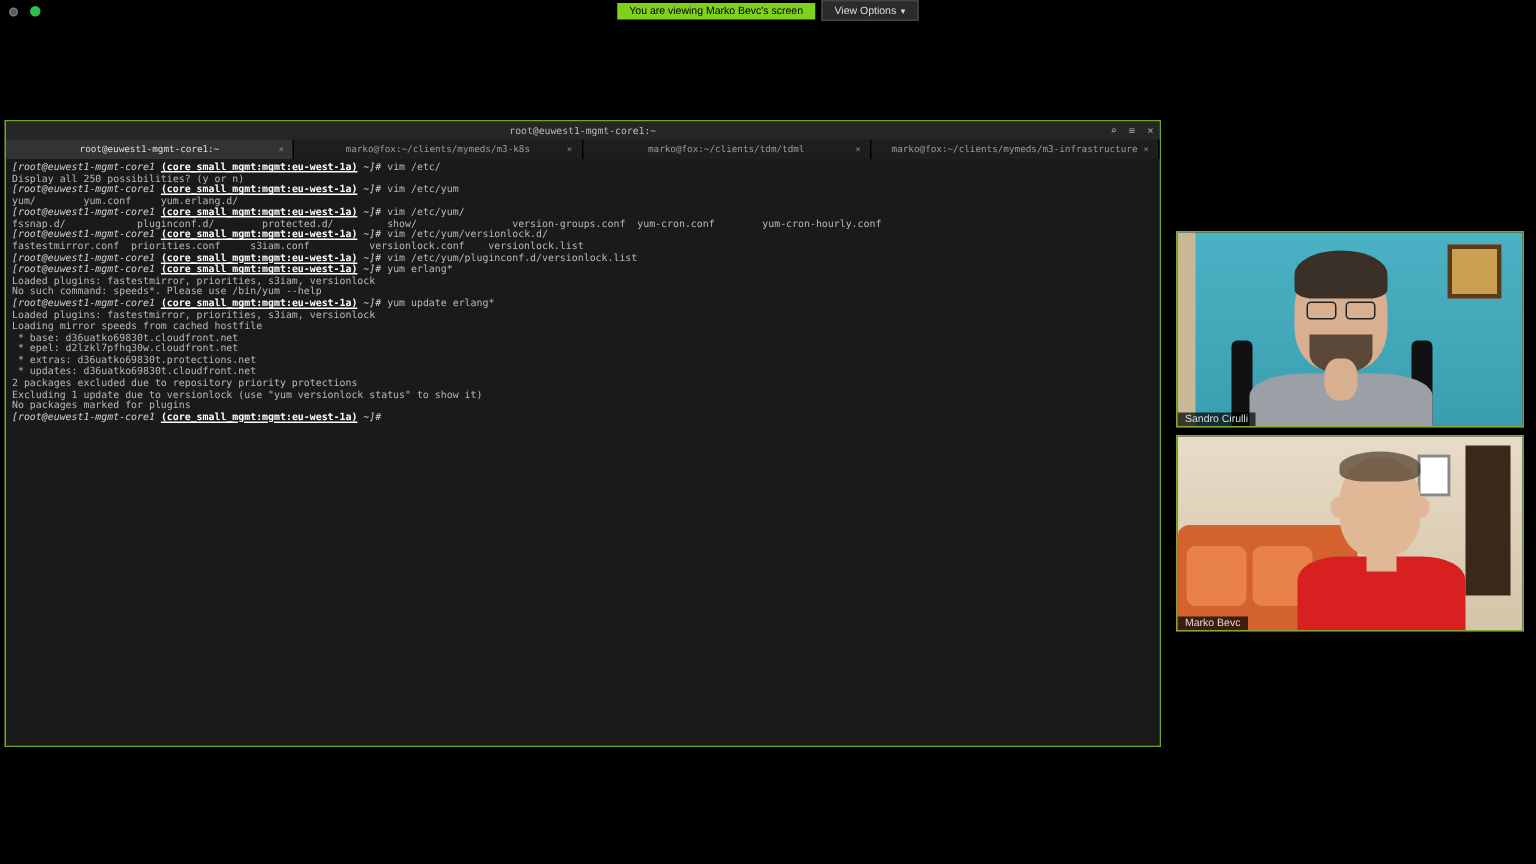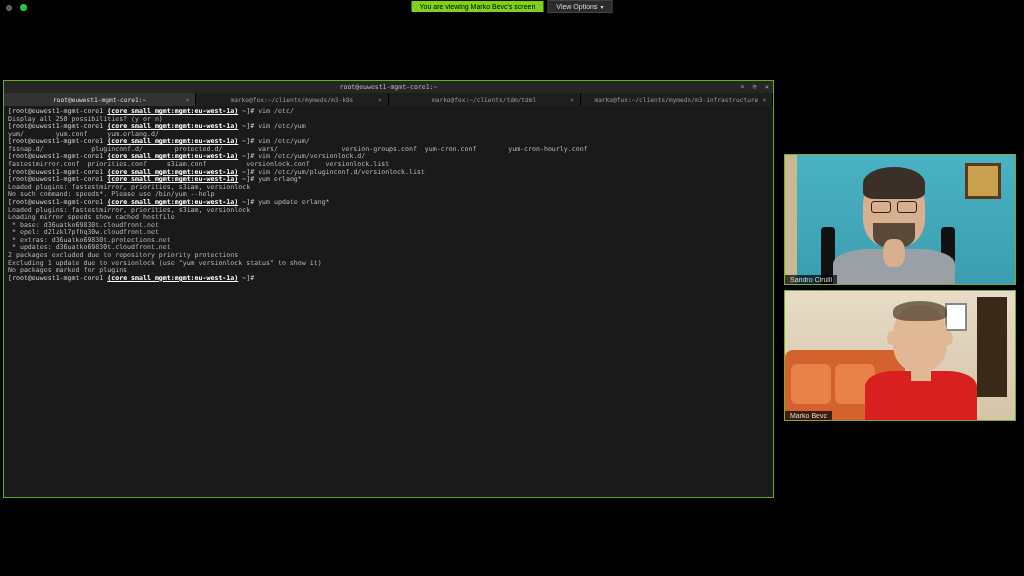--- a/index.html
+++ b/index.html
@@ -109,21 +109,21 @@
   .term-body {
     flex: 1;
     background: #1a1a1a;
     padding: 2px 4px;
     color: #ccc;
     font-size: 6.6px;
     line-height: 1.15;
     white-space: pre;
     overflow: hidden;
   }
-  .p-user { color: #d0d0d0; }
+  .p-user { color: #d0d0d0; font-style: italic; }
   .p-bold { color: #fff; font-weight: bold; text-decoration: underline; }
   .p-dim { color: #b8b8b8; }
   
   .camera {
     position: absolute;
     right: 8px;
     width: 232px;
     height: 131px;
     border: 1px solid #80a830;
     background: #333;
@@ -218,30 +218,30 @@
       <div class="term-tab">
         <span>marko@fox:~/clients/mymeds/m3-infrastructure</span>
         <span class="tab-x">×</span>
       </div>
     </div>
   <div class="term-body" id="term-body"><span class="p-user">[root@euwest1-mgmt-core1 </span><span class="p-bold">(core_small_mgmt:mgmt:eu-west-1a)</span><span class="p-user"> ~]# </span><span class="p-dim">vim /etc/</span>
 <span class="p-dim">Display all 250 possibilities? (y or n)</span>
 <span class="p-user">[root@euwest1-mgmt-core1 </span><span class="p-bold">(core_small_mgmt:mgmt:eu-west-1a)</span><span class="p-user"> ~]# </span><span class="p-dim">vim /etc/yum</span>
 <span class="p-dim">yum/        yum.conf     yum.erlang.d/</span>
 <span class="p-user">[root@euwest1-mgmt-core1 </span><span class="p-bold">(core_small_mgmt:mgmt:eu-west-1a)</span><span class="p-user"> ~]# </span><span class="p-dim">vim /etc/yum/</span>
-<span class="p-dim">fssnap.d/            pluginconf.d/        protected.d/         vars/                version-groups.conf  yum-cron.conf        yum-cron-hourly.conf</span>
+<span class="p-dim">fssnap.d/            pluginconf.d/        protected.d/         show/                version-groups.conf  yum-cron.conf        yum-cron-hourly.conf</span>
 <span class="p-user">[root@euwest1-mgmt-core1 </span><span class="p-bold">(core_small_mgmt:mgmt:eu-west-1a)</span><span class="p-user"> ~]# </span><span class="p-dim">vim /etc/yum/versionlock.d/</span>
 <span class="p-dim">fastestmirror.conf  priorities.conf     s3iam.conf          versionlock.conf    versionlock.list</span>
 <span class="p-user">[root@euwest1-mgmt-core1 </span><span class="p-bold">(core_small_mgmt:mgmt:eu-west-1a)</span><span class="p-user"> ~]# </span><span class="p-dim">vim /etc/yum/pluginconf.d/versionlock.list</span>
 <span class="p-user">[root@euwest1-mgmt-core1 </span><span class="p-bold">(core_small_mgmt:mgmt:eu-west-1a)</span><span class="p-user"> ~]# </span><span class="p-dim">yum erlang*</span>
 <span class="p-dim">Loaded plugins: fastestmirror, priorities, s3iam, versionlock</span>
 <span class="p-dim">No such command: speeds*. Please use /bin/yum --help</span>
 <span class="p-user">[root@euwest1-mgmt-core1 </span><span class="p-bold">(core_small_mgmt:mgmt:eu-west-1a)</span><span class="p-user"> ~]# </span><span class="p-dim">yum update erlang*</span>
 <span class="p-dim">Loaded plugins: fastestmirror, priorities, s3iam, versionlock</span>
-<span class="p-dim">Loading mirror speeds show cached hostfile</span>
+<span class="p-dim">Loading mirror speeds from cached hostfile</span>
 <span class="p-dim"> * base: d36uatko69830t.cloudfront.net</span>
 <span class="p-dim"> * epel: d2lzkl7pfhq30w.cloudfront.net</span>
 <span class="p-dim"> * extras: d36uatko69830t.protections.net</span>
 <span class="p-dim"> * updates: d36uatko69830t.cloudfront.net</span>
 <span class="p-dim">2 packages excluded due to repository priority protections</span>
 <span class="p-dim">Excluding 1 update due to versionlock (use "yum versionlock status" to show it)</span>
 <span class="p-dim">No packages marked for plugins</span>
 <span class="p-user">[root@euwest1-mgmt-core1 </span><span class="p-bold">(core_small_mgmt:mgmt:eu-west-1a)</span><span class="p-user"> ~]# </span><span class="p-dim"></span>
 </div>
 </div>

